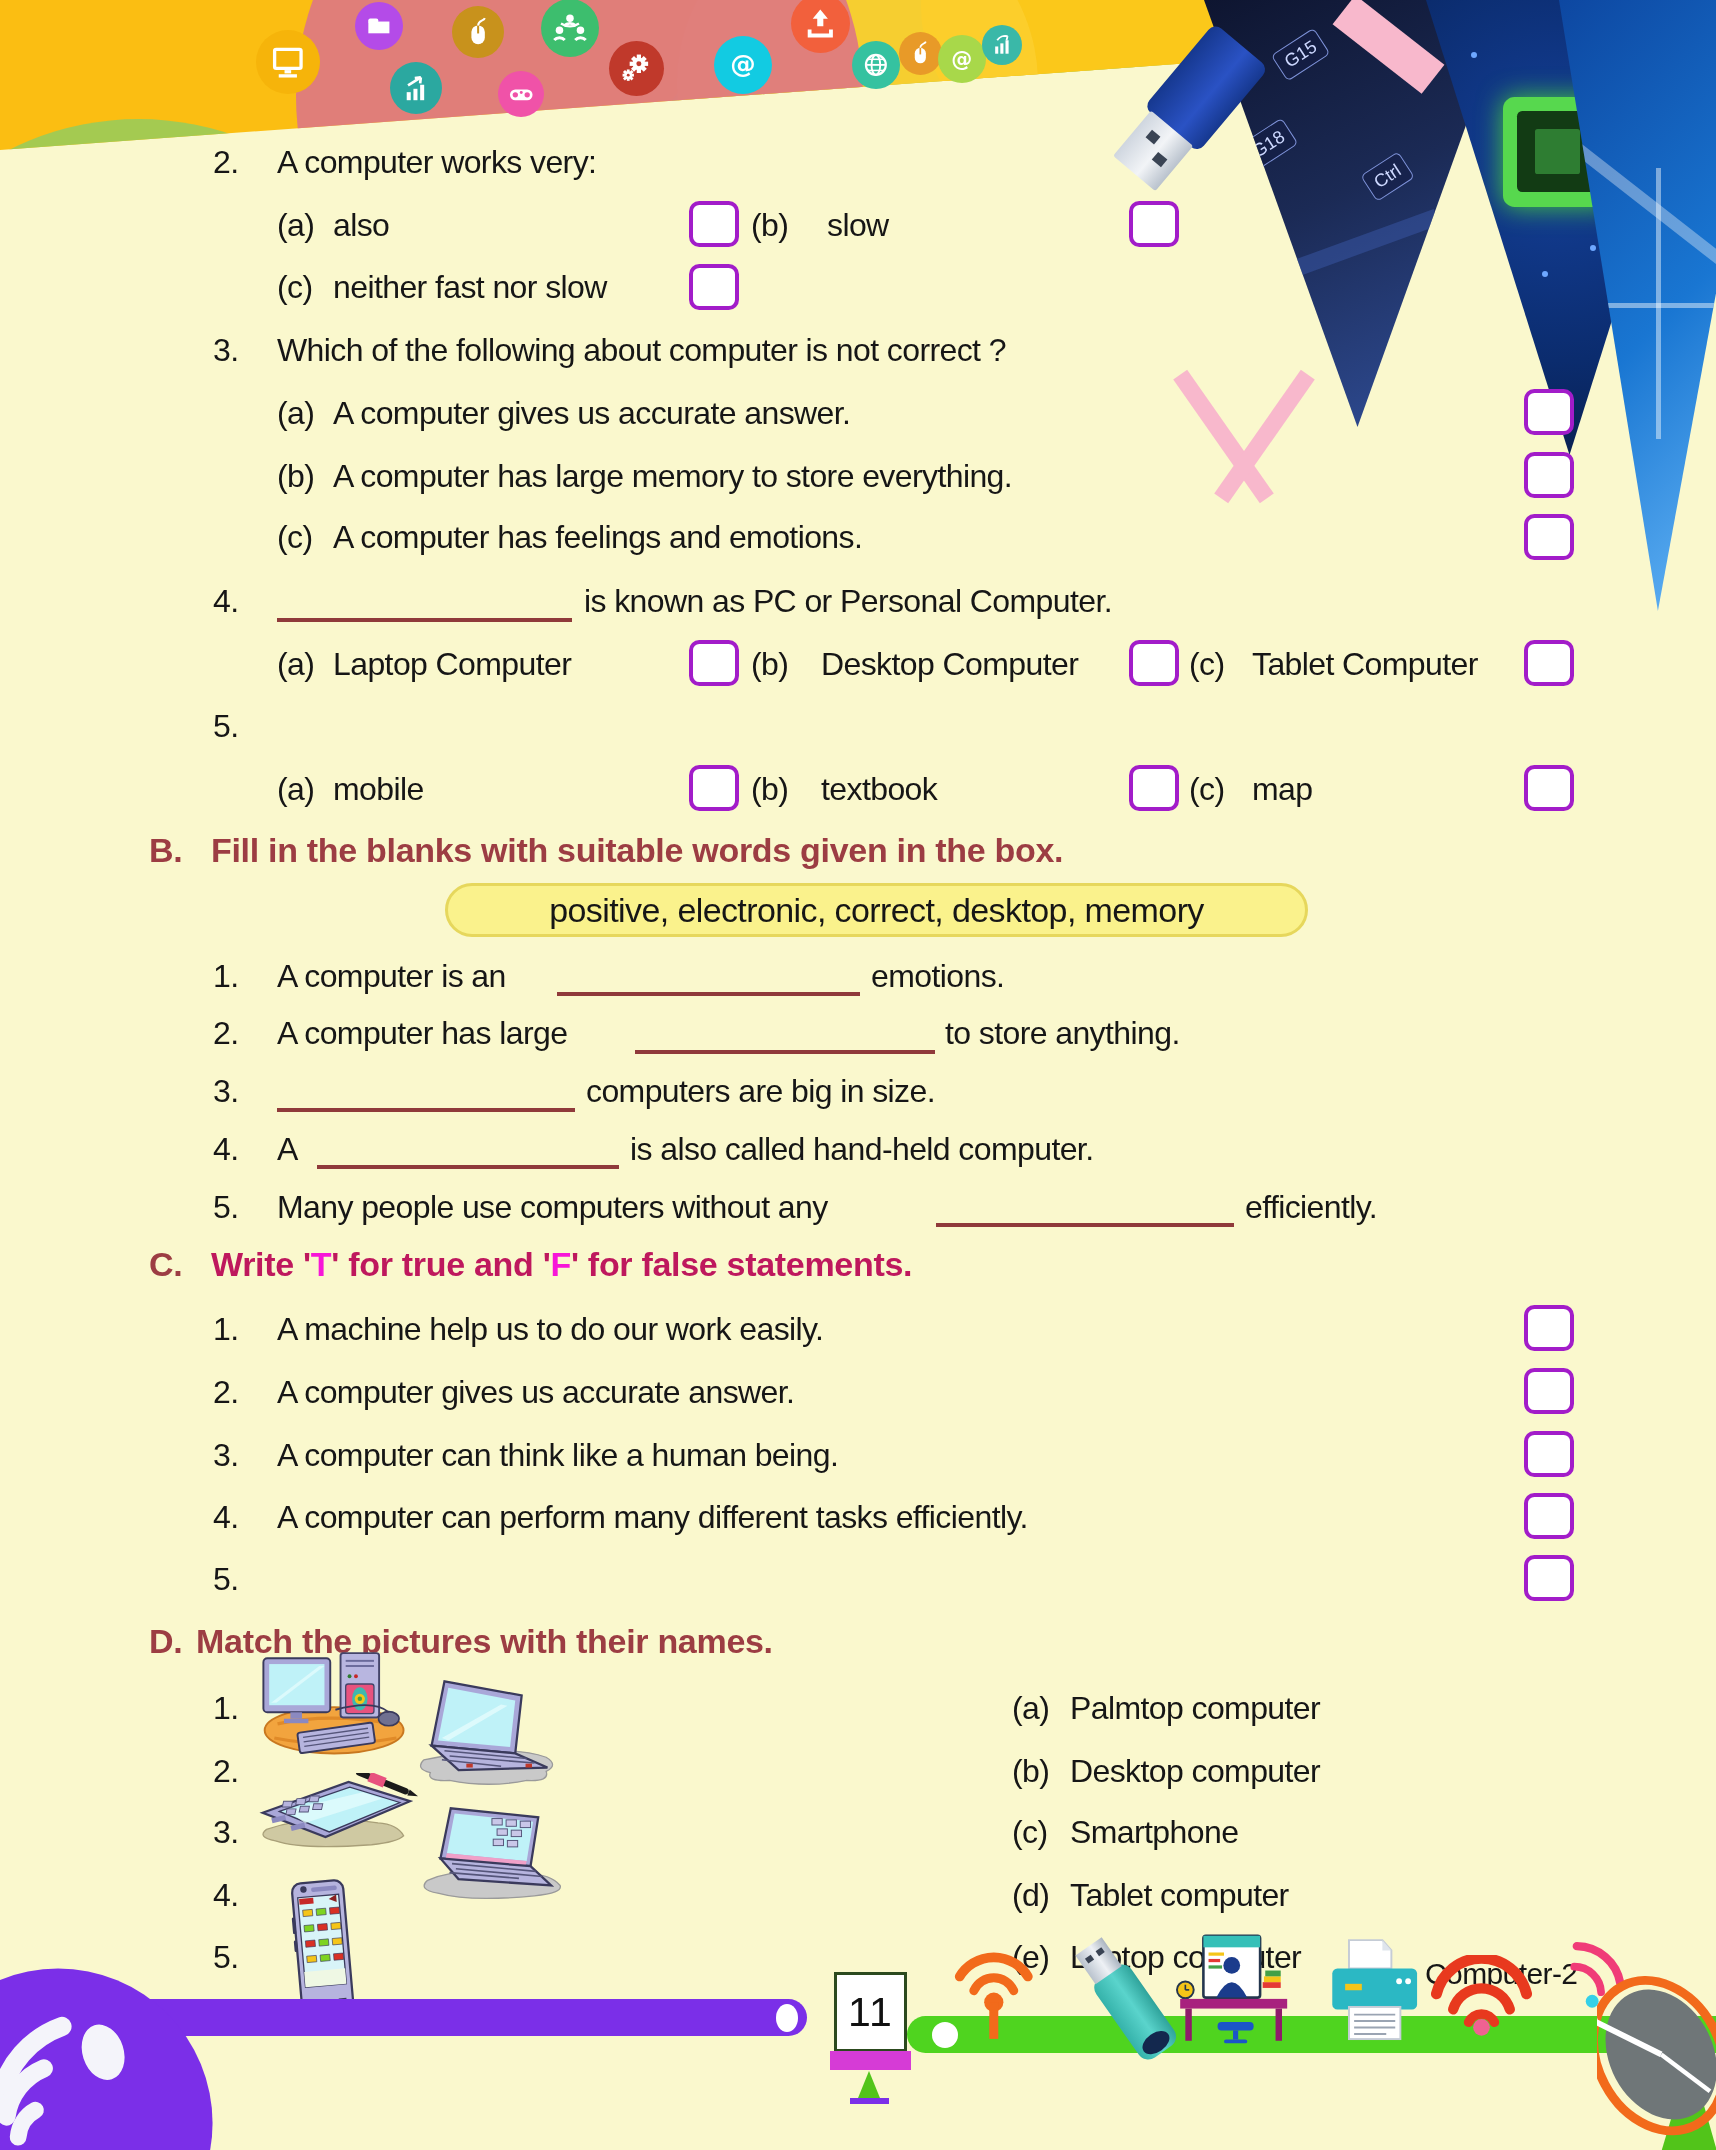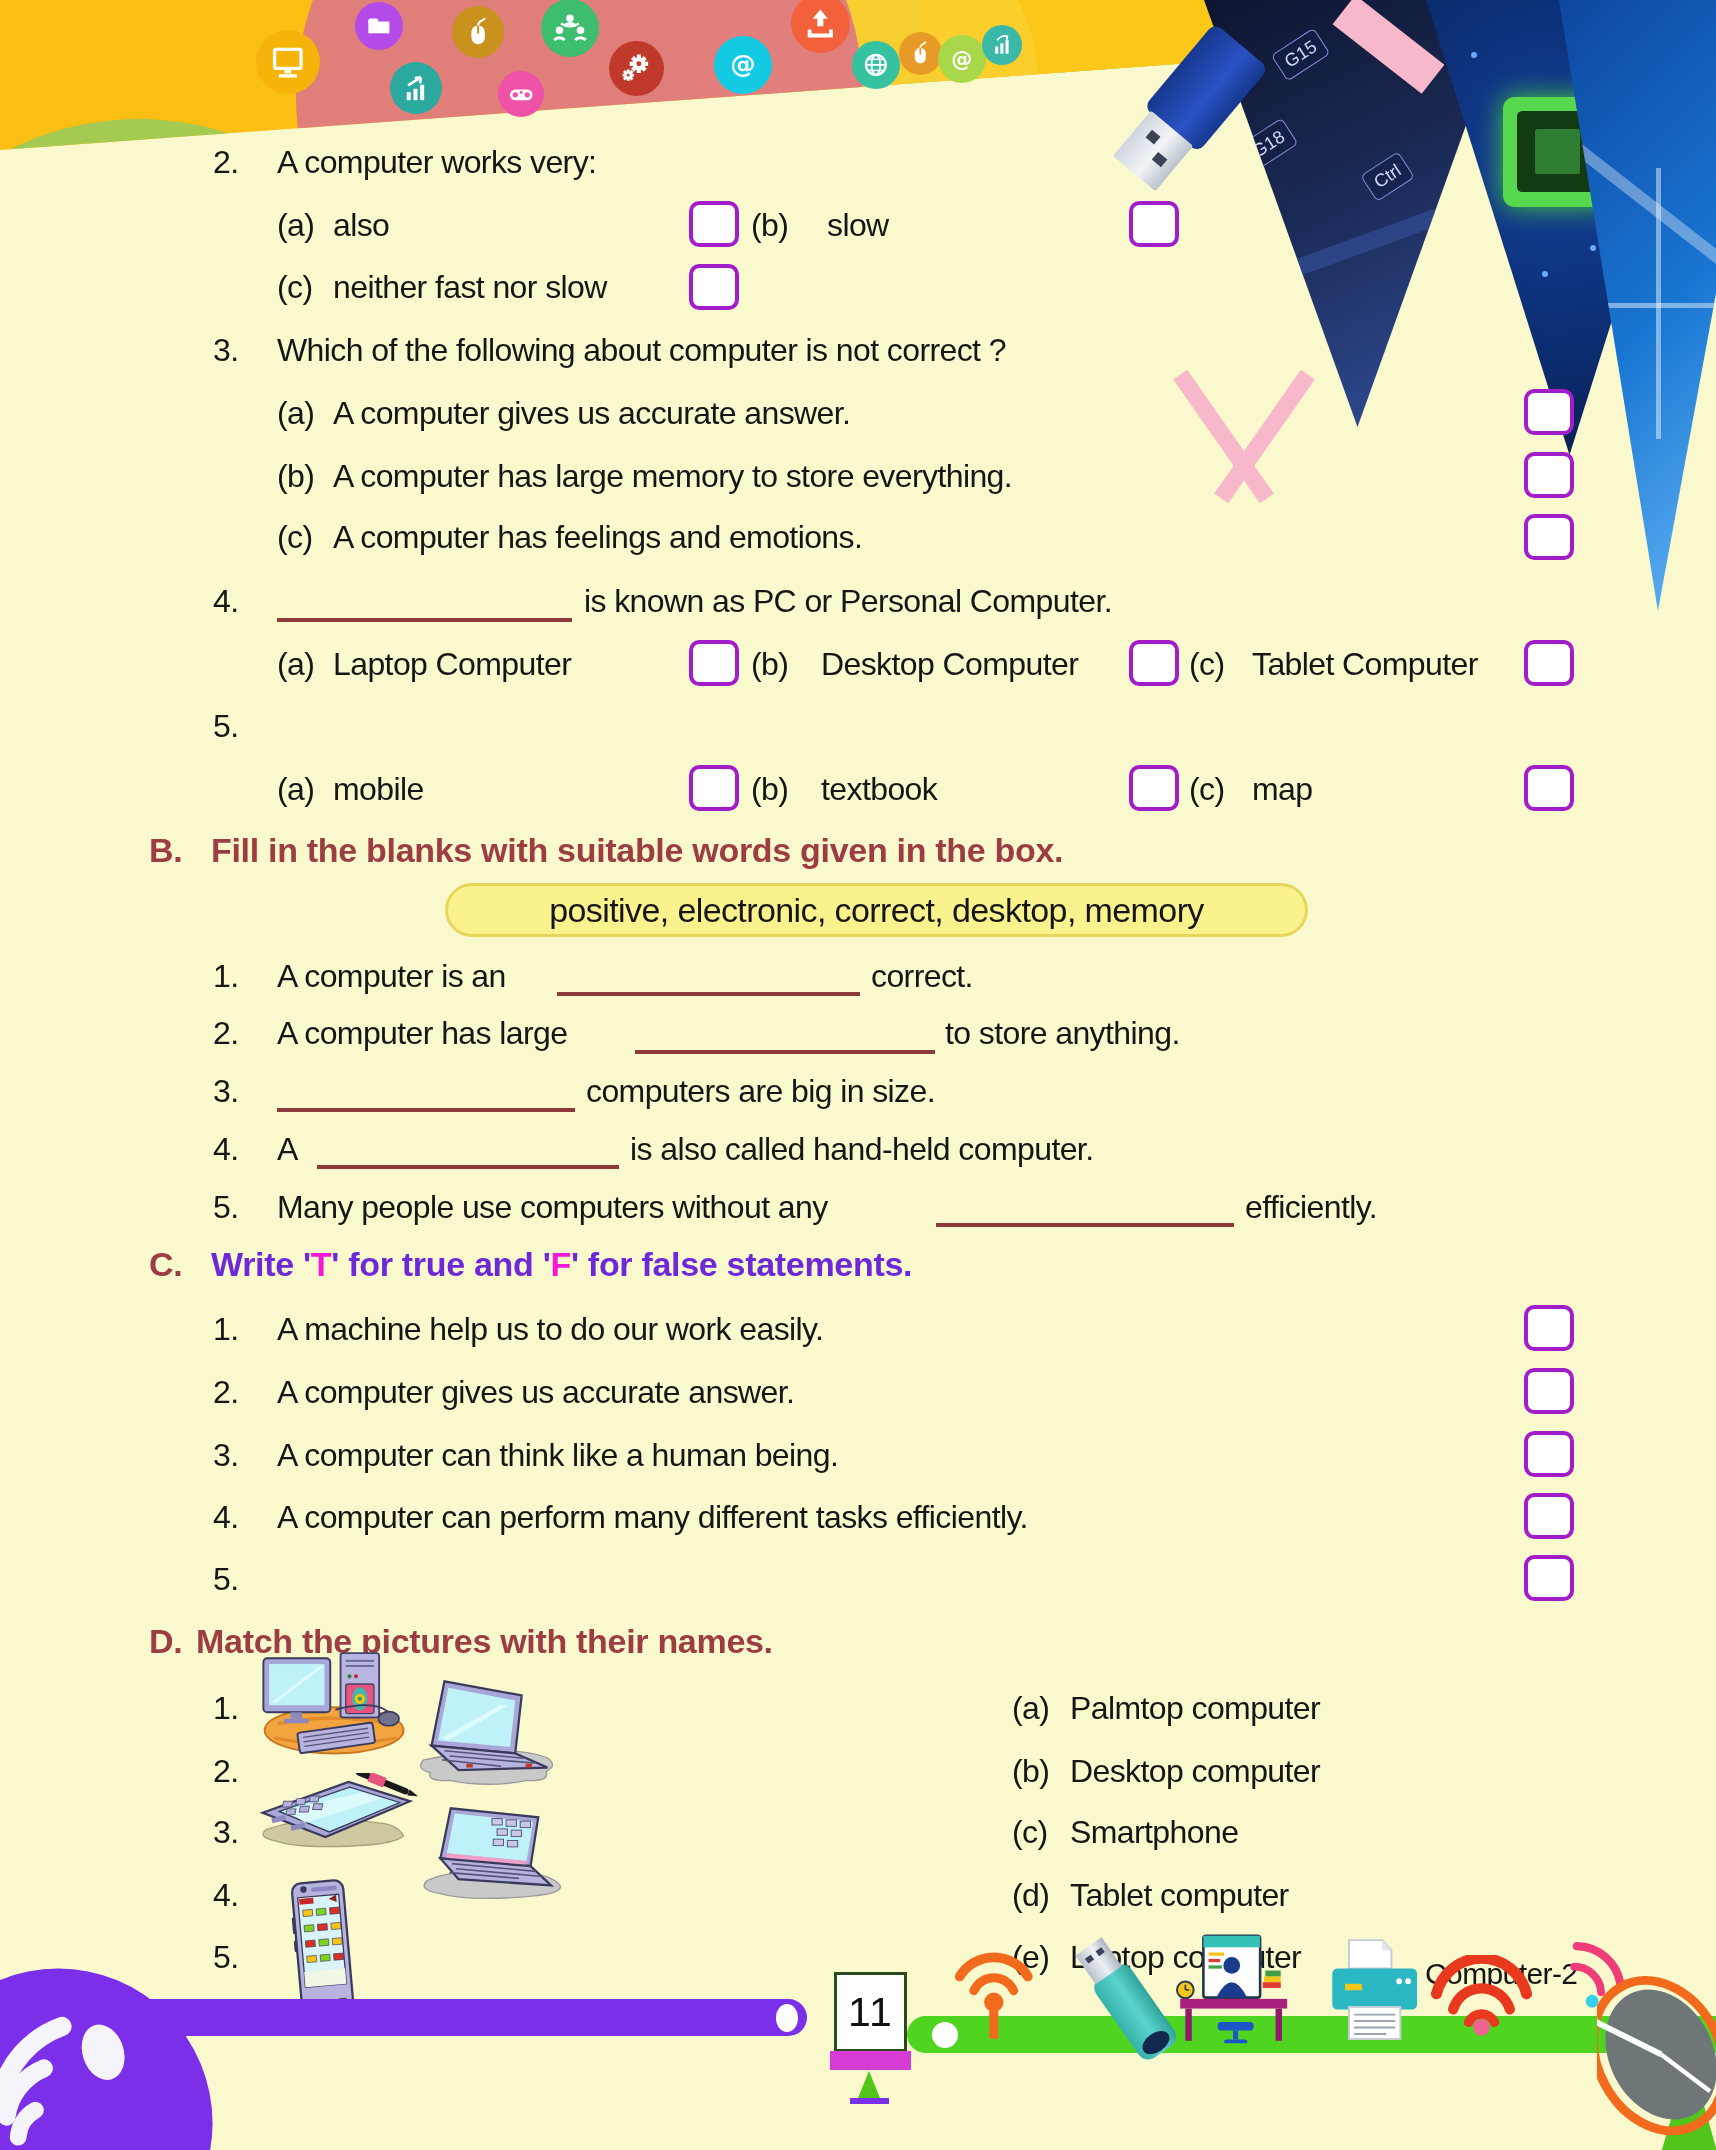--- a/index.html
+++ b/index.html
@@ -12,21 +12,21 @@
   .hicon{position:absolute;border-radius:50%;display:flex;align-items:center;justify-content:center}
   .hicon svg{width:62%;height:62%}
   .tri{position:absolute;top:0}
   .key{position:absolute;border:1.9px solid #7e92d8;border-radius:5.2px;color:#cdd8ff;
        font-size:18px;padding:3.9px 7.7px;background:rgba(20,30,70,.55);white-space:nowrap}
   .pink{position:absolute;background:#F8B8CC}
   
   .t{position:absolute;font-size:32px;line-height:40px;letter-spacing:-0.6px;white-space:nowrap;color:#161616}
   .h{position:absolute;font-size:34px;line-height:41px;font-weight:700;letter-spacing:-0.3px;
      white-space:nowrap;color:#9C3D43}
-  .hpart{font-size:34px;font-weight:700;letter-spacing:-0.3px;color:#6d28d9}
+  .hpart{font-size:34px;font-weight:700;letter-spacing:-0.3px;color:#be185d}
   .tf{color:#F716D8}
   .cb{position:absolute;width:50px;height:46px;box-sizing:border-box;border:4.5px solid #A21CC9;
       border-radius:10.3px;background:#fff}
   .blank{position:absolute;height:34px;border-bottom:4.5px solid #8F3A3A}
   .wordbox{position:absolute;left:445px;top:883px;width:863px;height:54px;box-sizing:border-box;
            background:#FAF28C;border:3.2px solid #E6D75C;border-radius:27px;display:flex;
            align-items:center;justify-content:center;font-size:34px;letter-spacing:-0.6px;color:#161616}
   .pic{position:absolute}
   
   .pbar{position:absolute;left:26px;top:1999px;width:781px;height:37px;background:#7B2FE8;border-radius:18.7px}
@@ -250,21 +250,21 @@
   <span class="t" style="left:1252px;top:769px">map</span>
   <span class="cb" style="left:1524px;top:765px"></span>
 
   <span class="h" style="left:149px;top:830px">B.</span>
   <span class="h" style="left:211px;top:830px">Fill in the blanks with suitable words given in the box.</span>
   <div class="wordbox">positive, electronic, correct, desktop, memory</div>
 
   <span class="t" style="left:213px;top:956px">1.</span>
   <span class="t" style="left:277px;top:956px">A computer is an</span>
   <span class="blank" style="left:557px;top:958px;width:303px"></span>
-  <span class="t" style="left:871px;top:956px">correct.</span>
+  <span class="t" style="left:871px;top:956px">emotions.</span>
 
   <span class="t" style="left:213px;top:1013px">2.</span>
   <span class="t" style="left:277px;top:1013px">A computer has large</span>
   <span class="blank" style="left:635px;top:1016px;width:300px"></span>
   <span class="t" style="left:945px;top:1013px">to store anything.</span>
 
   <span class="t" style="left:213px;top:1071px">3.</span>
   <span class="blank" style="left:277px;top:1074px;width:298px"></span>
   <span class="t" style="left:586px;top:1071px">computers are big in size.</span>
 

